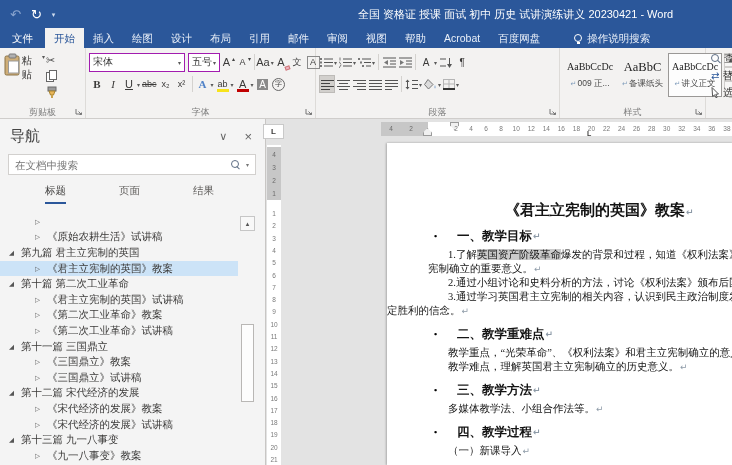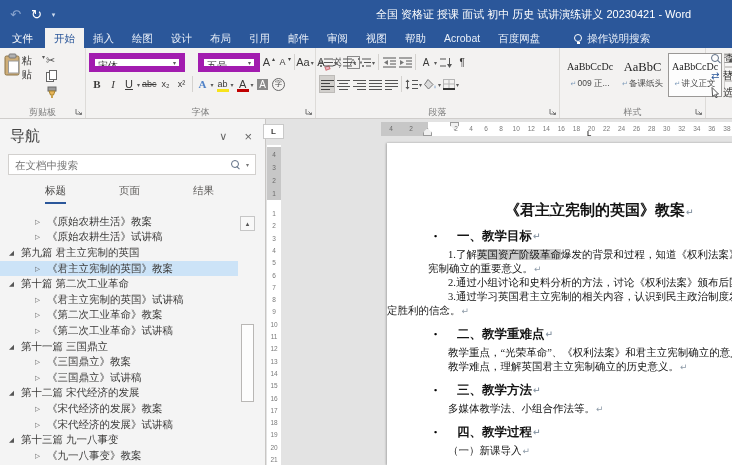--- a/index.html
+++ b/index.html
@@ -6,41 +6,41 @@
   html,body { width:732px; height:465px; overflow:hidden; }
   body { position:relative; font-family:"Liberation Sans","DejaVu Sans",sans-serif; background:#e3e3e3; cursor:default; }
   svg { display:block; }
 
   
   .titlebar { position:absolute; left:0; top:0; width:732px; height:28px; background:#2b579a; }
   .qat { position:absolute; left:10px; top:0; height:28px; display:flex; align-items:center; gap:10px; }
   .qat span { color:#fff; font-size:13px; line-height:1; }
   .qat .dim { color:#8aa5cf; }
   .qat .caret { font-size:7px; color:#cfdcef; }
-  .win-title { position:absolute; left:376px; top:0; height:28px; line-height:28px; color:#fff; font-size:11px; white-space:nowrap; }
+  .win-title { position:absolute; left:358px; top:0; height:28px; line-height:28px; color:#fff; font-size:11px; white-space:nowrap; }
 
   
   .tabbar { position:absolute; left:0; top:28px; width:732px; height:20px; background:#2b579a; display:flex; align-items:stretch; }
   .mtab { color:#e9eff8; font-size:10.5px; line-height:20px; padding:0 9px; white-space:nowrap; }
   .mtab.file { padding:0 12px; color:#fff; }
   .mtab.active { background:#f3f2f1; color:#2b579a; }
   .mtab.tellme { margin-left:16px; display:flex; align-items:center; gap:5px; }
   .bulb { width:8px; height:8px; border:1px solid #fff; border-radius:50%; position:relative; display:inline-block; }
   .bulb:after { content:""; position:absolute; left:1.5px; top:7px; width:3px; height:2px; background:#fff; }
 
   
   .ribbon { position:absolute; left:0; top:48px; width:732px; height:71px; background:#f3f2f1; border-bottom:1px solid #cfcdcb; display:flex; }
   .rgroup { position:relative; border-right:1px solid #dddbd8; height:70px; flex:none; padding:2px 2px 13px 3px; }
   .rg-label { position:absolute; bottom:0; left:0; right:0; text-align:center; font-size:9px; color:#7d7d7d; line-height:12px; white-space:nowrap; }
   .launch { position:absolute; right:2px; bottom:2px; }
   .rrow { display:flex; align-items:center; height:20px; margin-top:2px; }
   .sb { height:18px; min-width:16px; display:inline-flex; align-items:center; justify-content:center; color:#3b3a39; font-size:10.5px; position:relative; padding:0 1px; }
   .dd { font-size:6px; color:#5a5a5a; margin-left:1px; }
   .vr { width:1px; height:16px; background:#d4d2cf; margin:0 2px; flex:none; }
-  .combo { height:19px; background:#fff; border:6px solid #a21caf; display:flex; font-size:10px; color:#333; padding:0 3px; flex:none; }
+  .combo { height:19px; background:#fff; border:1px solid #a21caf; display:flex; align-items:center; font-size:10px; color:#333; padding:0 3px; flex:none; }
   .combo .ct { flex:1; white-space:nowrap; overflow:hidden; }
   .pressed { background:#d2d0cd; box-shadow:inset 0 0 0 1px #bdbbb8; }
   
   .clipgrp { width:86px; display:flex; }
   .paste-col { width:42px; display:flex; flex-direction:row; padding-top:3px; }
   .paste-col .pl { font-size:10.5px; color:#3b3a39; margin-top:1px; }
   .paste-col .dd { margin:0; }
   .clip-col { display:flex; flex-direction:column; padding-top:2px; }
   .clip-col .sb { height:16px; justify-content:flex-start; }
   .cuti { font-size:11px; color:#555; }
@@ -192,21 +192,21 @@
         <path d="M1 1 v5 h5 M3.5 3.5 l3 3 M6.5 4.5 v2 h-2" stroke="#777" fill="none"></path>
       </svg>
   </div>
 
   <div class="rgroup" style="width:230px">
     <div class="rrow">
       <div class="combo" style="width:96px">
         <span class="ct">宋体</span>
         <span class="dd">▾</span>
       </div>
-      <div class="combo" style="width:62px;margin-left:13px">
+      <div class="combo" style="width:32px;margin-left:3px">
         <span class="ct">五号</span>
         <span class="dd">▾</span>
       </div>
       <span class="sb">
           <span class="li">A</span>
           <span class="tiny-mark">▴</span>
         </span>
       <span class="sb">
           <span class="li" style="font-size:9px">A</span>
           <span class="tiny-mark">▾</span>
@@ -517,21 +517,20 @@
     <span class="dd">▾</span>
   </div>
   <div class="nav-tabs">
       <div class="nav-tab active">标题</div>
       <div class="nav-tab">页面</div>
       <div class="nav-tab">结果</div>
     </div>
   <div class="nav-list">
       <div class="nav-item l1">
         <span class="marker">▷</span>
-        <span>《原始农耕生活》教案</span>
       </div>
       <div class="nav-item l1">
         <span class="marker">▷</span>
         <span>《原始农耕生活》试讲稿</span>
       </div>
       <div class="nav-item l0">
         <span class="marker">◢</span>
         <span>第九篇 君主立宪制的英国</span>
       </div>
       <div class="nav-item l1 selected">

